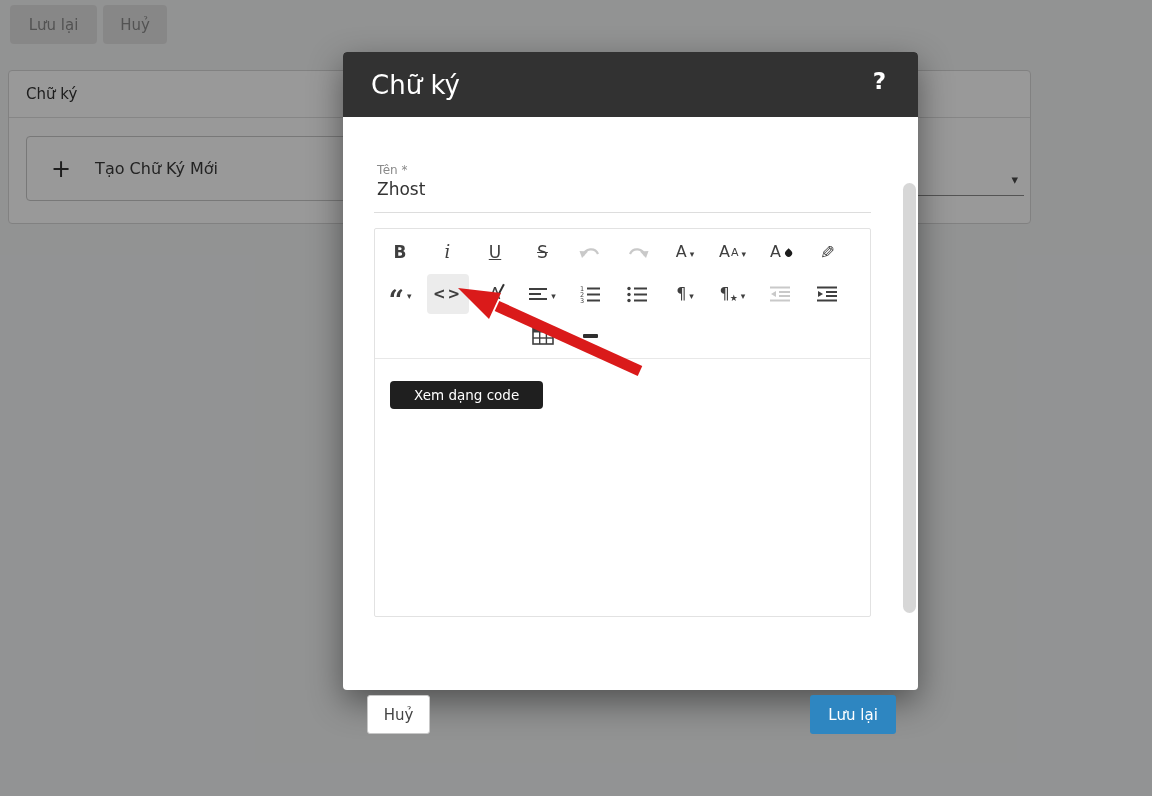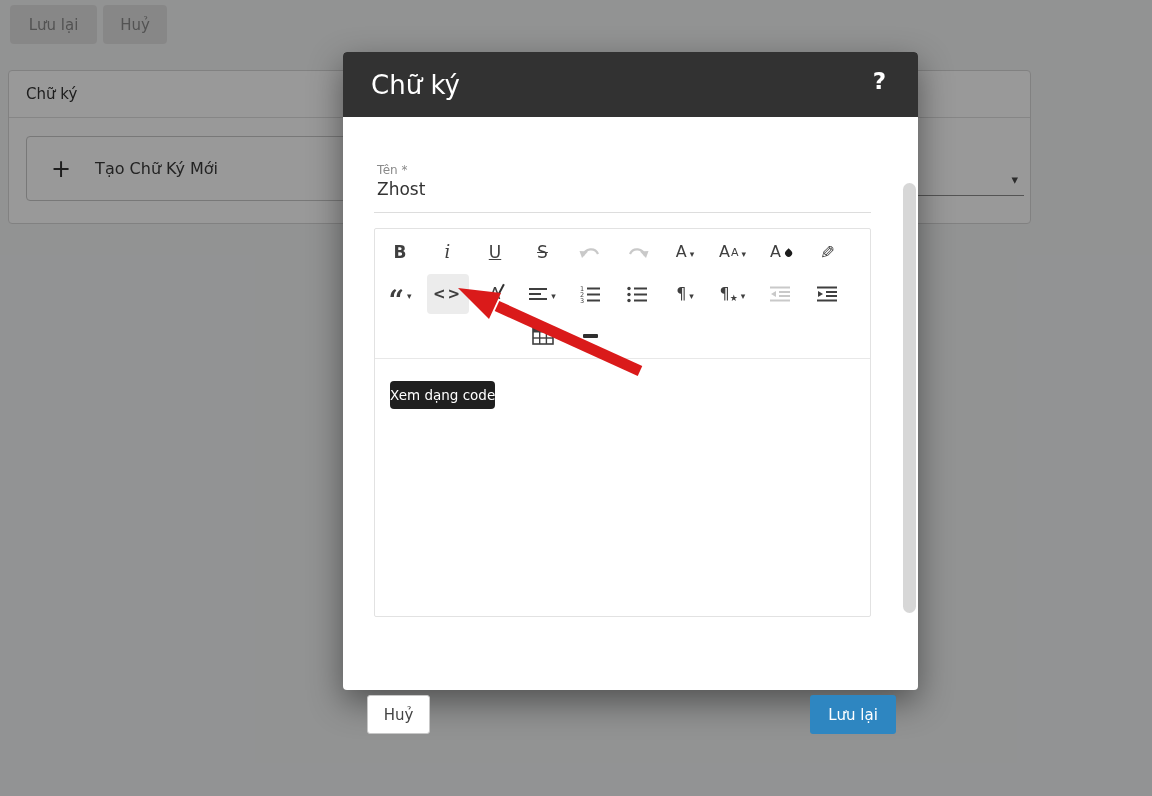--- a/index.html
+++ b/index.html
@@ -91,21 +91,21 @@
   .pen{font-size:18px;display:inline-block;transform:scaleX(-1);}
   .drop{width:7px;height:7px;background:#1c1c1c;border-radius:0 50% 50% 50%;transform:rotate(45deg) translate(2px,-1px);display:inline-block;margin-left:2px;}
   .rf{position:relative;display:inline-block;}
   .rf .slash{position:absolute;left:8px;top:-3px;width:1.6px;height:21px;background:#2f2f2f;transform:rotate(28deg);}
   .hr-glyph{width:15px;height:4px;background:#2f2f2f;border-radius:1px;}
   .svgi{display:block;}
 
   .ed-caret{position:absolute;left:24px;top:152px;width:1.5px;height:28px;background:#222;}
 
   .tooltip{
-    position:absolute;left:47px;top:264px;height:28px;padding:0 0;
+    position:absolute;left:47px;top:264px;height:28px;padding:0 24px;
     background:#1f1f1f;color:#fff;font-size:13.5px;border-radius:4px;
     display:flex;align-items:center;white-space:nowrap;z-index:5;
   }
 
   .scroll-thumb{
     position:absolute;left:560px;top:66px;width:13px;height:430px;
     background:#d7d7d7;border-radius:7px;z-index:4;
   }
 
   .modal-footer-btn{height:39px;border-radius:3px;font-size:15px;font-family:inherit;cursor:pointer;position:absolute;top:578px;}

